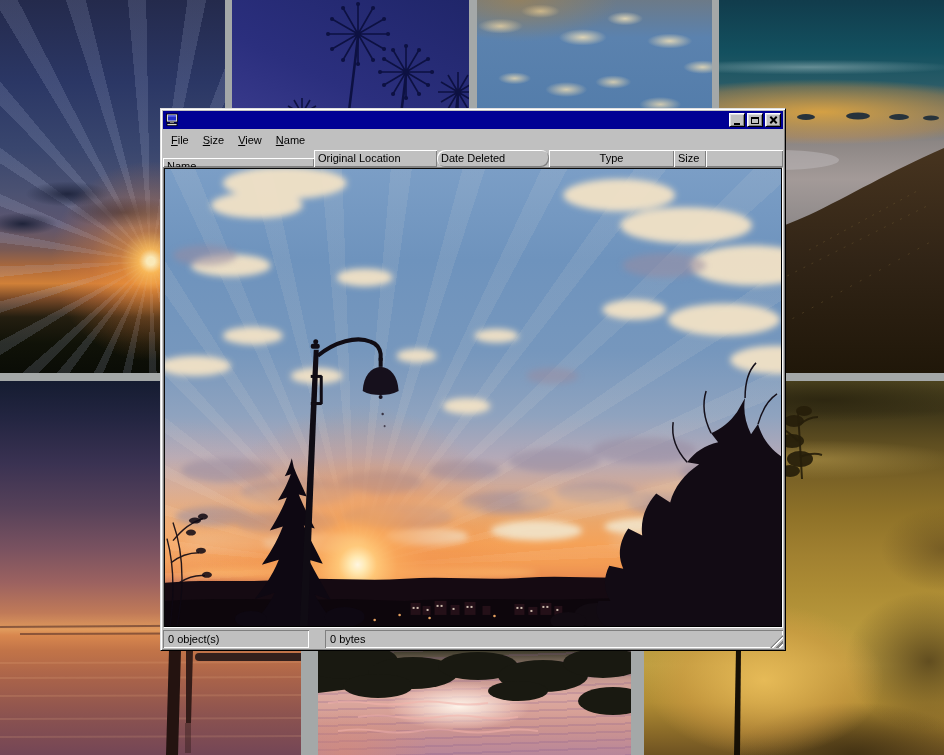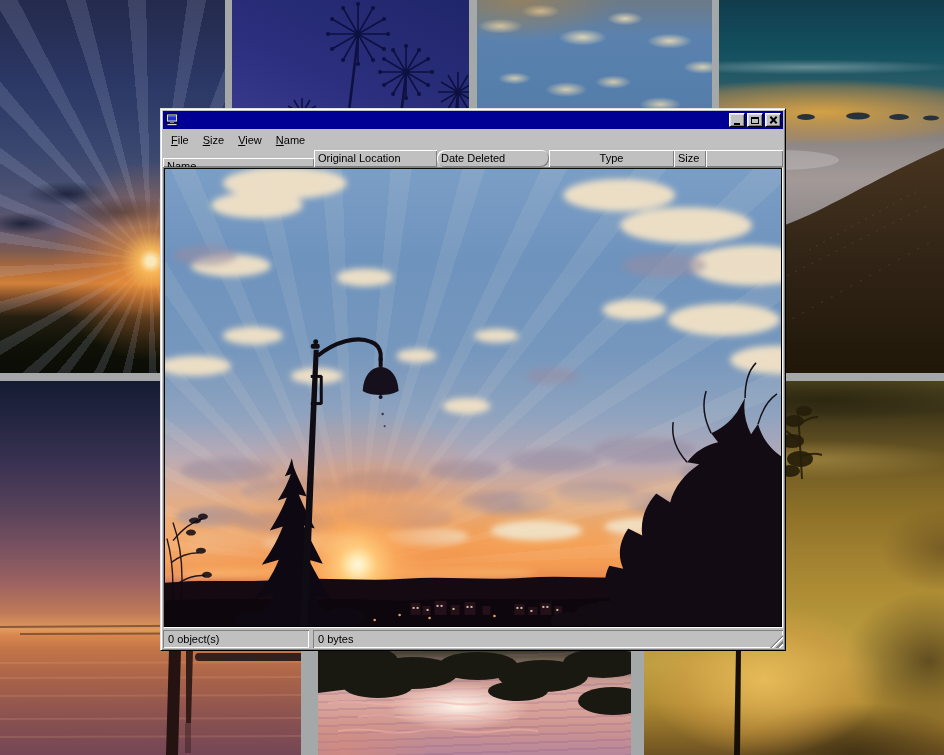--- a/index.html
+++ b/index.html
@@ -98,21 +98,21 @@
     border:1px solid;border-color:#808080 #fff #fff #808080;
     box-shadow:inset 1px 1px 0 #0a0a0a;background:#000;}
   .photo{position:absolute;inset:1px;overflow:hidden;}
   .sky{position:absolute;inset:0;background:
     radial-gradient(ellipse 260px 140px at 0% 78%, rgba(244,188,150,.30), transparent 75%),
     linear-gradient(180deg,#7b9ec6 0%,#6e93bd 20%,#7697bd 40%,#8fa3bf 54%,#b3a9b8 63%,#d2aa96 70%,#eba76a 77%,#f5a258 82%,#f29a52 86%,#e4814b 89%,#b65f46 91%,#7a4043 94%,#3a2430 100%);}
   .rays{position:absolute;inset:0;opacity:.75;background:
     repeating-conic-gradient(from 195deg at 31% 87%, rgba(255,240,220,.11) 0 3deg, rgba(0,0,0,0) 3deg 10deg);}
   .photo svg{position:absolute;inset:0;width:100%;height:100%;}
 
-  .statusbar{height:20px;flex:0 0 20px;display:flex;gap:4px;padding-top:2px;
+  .statusbar{height:20px;flex:0 0 20px;display:flex;gap:16px;padding-top:2px;
     position:relative;font-size:11px;box-sizing:border-box;}
   .spanel{box-shadow:inset 1px 1px 0 #808080, inset -1px -1px 0 #fff;
     padding:3px 5px;box-sizing:border-box;white-space:nowrap;overflow:hidden;}
   .sp1{width:146px;flex:0 0 146px;}
   .sp2{flex:1;}
   .grip{position:absolute;right:0;bottom:0;width:13px;height:13px;
     clip-path:polygon(100% 0,100% 100%,0 100%);
     background:repeating-linear-gradient(315deg,#c0c0c0 0 2px,#fff 2px 3px,#808080 3px 5px);}
 </style>
 </head>

